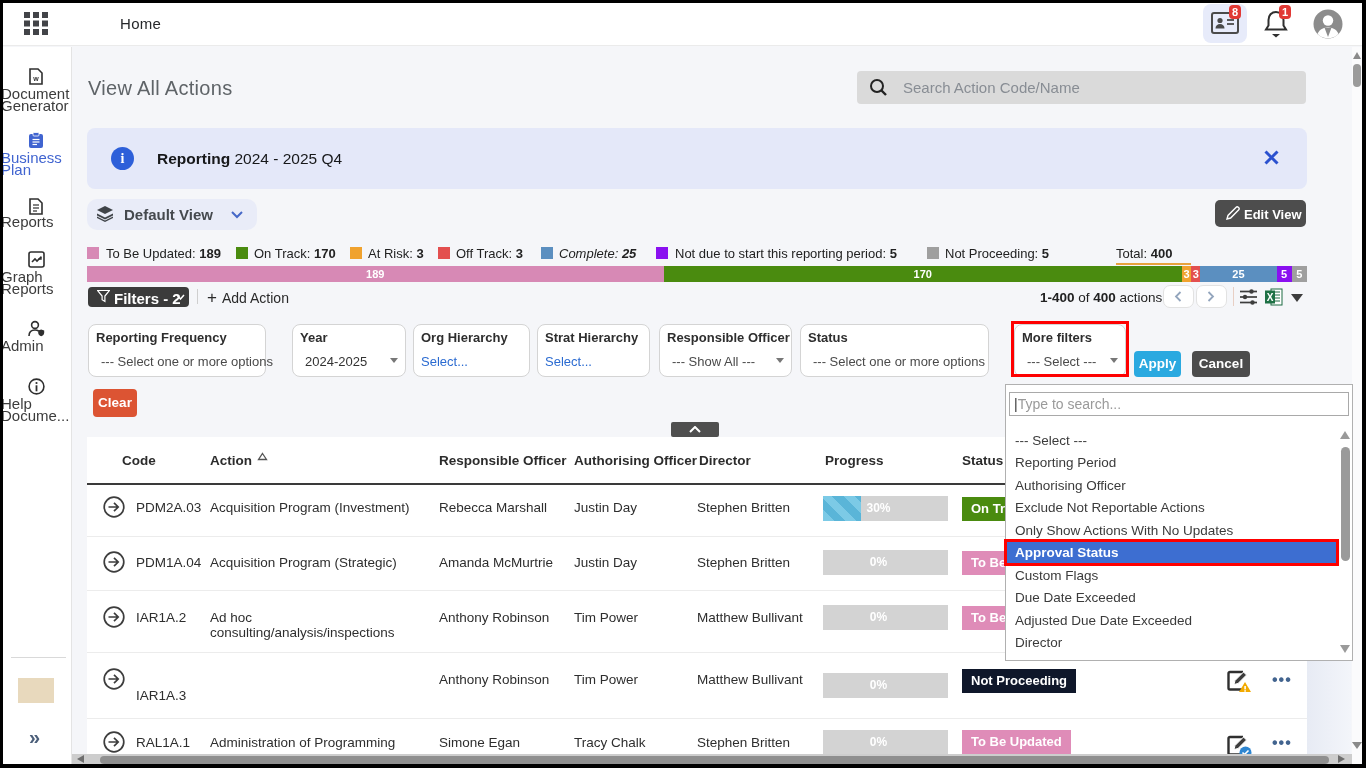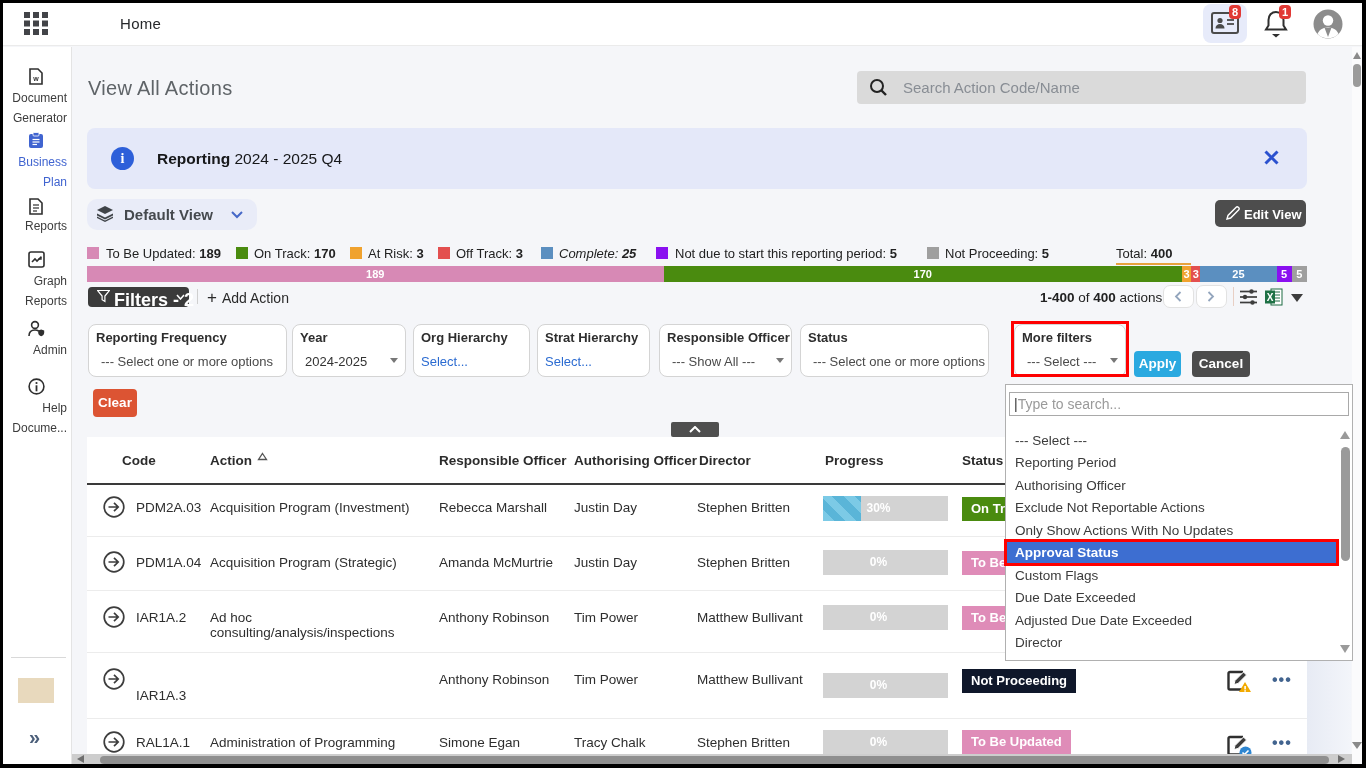--- a/index.html
+++ b/index.html
@@ -12,21 +12,21 @@
 .frameL { left:0; top:0; width:3px; height:768px; background:#000; z-index:90; }
 .frameR { left:1362px; top:0; width:4px; height:768px; background:#000; z-index:90; }
 .frameB { left:0; top:764px; width:1366px; height:4px; background:#000; z-index:90; }
 
 #topbar { left:3px; top:3px; width:1359px; height:43px; background:#fff; border-bottom:1px solid #ebebeb; z-index:20; }
 #home { left:120px; top:15px; font-size:15px; color:#26282b; letter-spacing:.3px; }
 #cardbtn { left:1203px; top:4px; width:44px; height:39px; background:#e7ebfa; border-radius:8px; }
 .badge { background:#e13935; color:#fff; font-size:11px; font-weight:bold; border-radius:4px; text-align:center; line-height:14px; z-index:5; padding:0 3px; }
 
 #sidebar { left:3px; top:47px; width:69px; height:717px; background:#fff; border-right:1px solid #e4e4e4; z-index:10; }
-.side-item { position:absolute; left:1px; width:66px; text-align:right; font-size:12px; color:#3c3c3c; line-height:20px; }
+.side-item { position:absolute; left:1px; width:66px; text-align:left; font-size:15px; color:#3c3c3c; line-height:12px; }
 .side-item.active { color:#4064d0; }
 #searchbox { left:857px; top:71px; width:449px; height:33px; background:#dadada; border-radius:4px; }
 #banner { left:87px; top:128px; width:1220px; height:61px; background:#e4e8f9; border-radius:8px; }
 #defview { left:87px; top:199px; width:170px; height:31px; background:#e9ecf8; border-radius:10px; }
 #editview { left:1215px; top:200px; width:91px; height:27px; background:#4d4d4d; border-radius:5px; }
 
 .lgsq { width:12px; height:12px; top:247px; }
 .lgtx { top:246px; font-size:13px; color:#222; white-space:nowrap; }
 .lgtx b { font-weight:bold; }
 
@@ -196,21 +196,21 @@
     <div style="width:9.2px; background:#e34f4f;">3</div>
     <div style="width:76.2px; background:#5b8fc0;">25</div>
     <div style="width:15.2px; background:#8a10f0;">5</div>
     <div style="width:15.2px; background:#9f9f9f;">5</div>
   </div>
 
   <div class="abs dark-btn" style="left:88px; top:287px; width:101px; height:20px;"></div>
   <svg class="abs" style="left:97px; top:290px; z-index:2;" width="13" height="13" viewBox="0 0 13 13">
     <path d="M0.5 0.5 h12 l-4.6 5.5 v5.5 l-2.8-1.8 v-3.7 z" fill="none" stroke="#fff" stroke-width="1.2"></path>
   </svg>
-  <div class="abs" style="left:114px; top:290px; font-size:18px; font-weight:bold; color:#fff; z-index:2;">Filters - 2</div>
+  <div class="abs" style="left:114px; top:290px; font-size:15px; font-weight:bold; color:#fff; z-index:2;">Filters - 2</div>
   <svg class="abs" style="left:176px; top:294px; z-index:2;" width="9" height="6" viewBox="0 0 9 6">
     <path d="M1 1 l3.5 4 3.5-4" fill="none" stroke="#fff" stroke-width="1.5"></path>
   </svg>
   <div class="abs" style="left:197px; top:289px; width:1px; height:15px; background:#cfcfcf;"></div>
   <div class="abs" style="left:207px; top:288px; font-size:17px; color:#2a2a2a;">+</div>
   <div class="abs" style="left:222px; top:290px; font-size:14px; color:#2a2a2a;">Add Action</div>
 
   <div class="abs" style="left:1040px; top:290px; width:117px; font-size:13.5px; color:#222; text-align:right; white-space:nowrap;"><b>1-400</b> of <b>400</b> actions</div>
   <div class="abs" style="left:1163px; top:285px; width:31px; height:23px; background:#fff; border:1px solid #e2e2e2; border-radius:7px;"></div>
   <svg class="abs" style="left:1174px; top:291px;" width="8" height="11" viewBox="0 0 8 11">
@@ -235,21 +235,21 @@
     <rect x="6" y="1" width="11" height="16" fill="#fff" stroke="#1d6b43" stroke-width="1"></rect>
     <line x1="8" y1="4" x2="15" y2="4" stroke="#1d6b43" stroke-width="1"></line>
     <line x1="8" y1="7" x2="15" y2="7" stroke="#1d6b43" stroke-width="1"></line>
     <line x1="8" y1="10" x2="15" y2="10" stroke="#1d6b43" stroke-width="1"></line>
     <line x1="8" y1="13" x2="15" y2="13" stroke="#1d6b43" stroke-width="1"></line>
     <rect x="0" y="2.5" width="10" height="13" fill="#1e7145"></rect>
     <text x="5" y="13" font-size="10" font-weight="bold" fill="#fff" text-anchor="middle" font-family="Liberation Sans">X</text>
   </svg>
   <div class="abs tri" style="left:1291px; top:294px; border-left:6px solid transparent; border-right:6px solid transparent; border-top:8px solid #3d3d3d;"></div>
 
-  <div class="fbox" style="left:88px; width:199px;">
+  <div class="fbox" style="left:88px; width:178px;">
       <div class="ftitle">Reporting Frequency</div>
       <div class="fval">--- Select one or more options</div>
     </div>
   <div class="fbox" style="left:292px; width:114px;">
       <div class="ftitle">Year</div>
       <div class="fval" style="color:#333;">2024-2025</div>
       <div class="fcaret" style="right:7px; top:33px;"></div>
     </div>
   <div class="fbox" style="left:413px; width:117px;">
       <div class="ftitle">Org Hierarchy</div>

